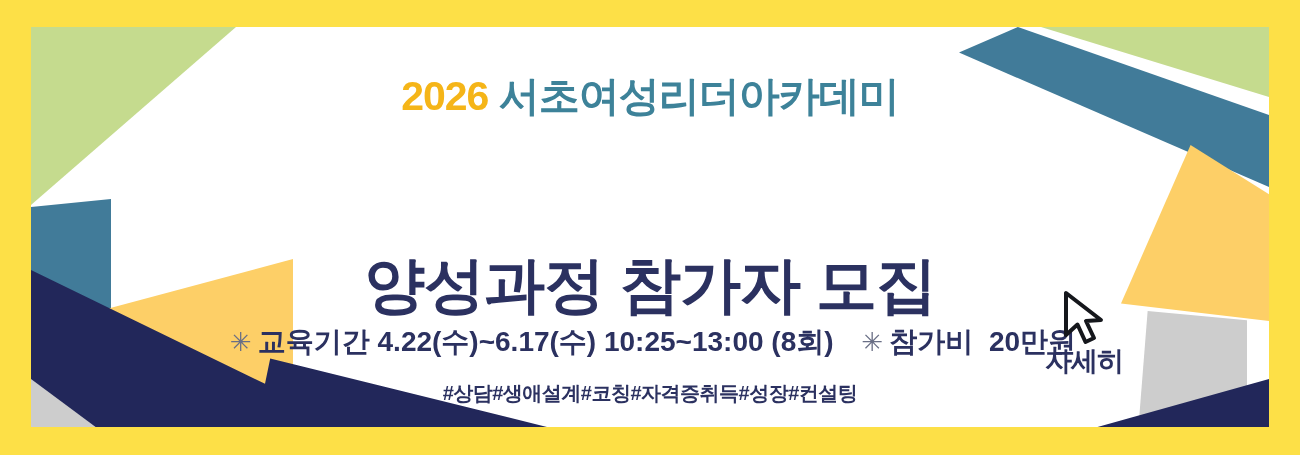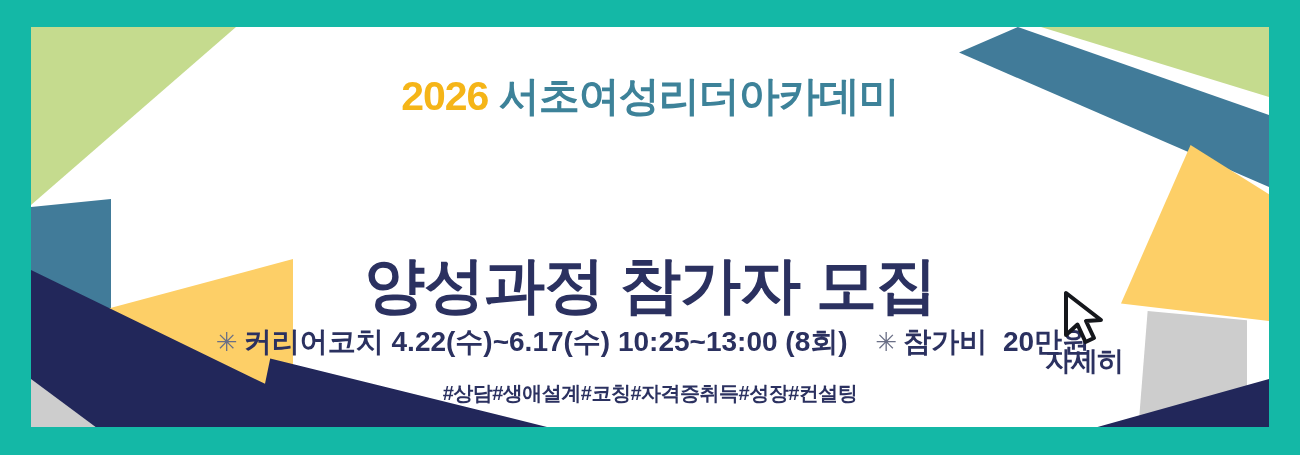--- a/index.html
+++ b/index.html
@@ -4,21 +4,21 @@
 <style>
   html, body {
     margin: 0;
     padding: 0;
     background: #ffffff;
   }
   #banner {
     position: relative;
     width: 1300px;
     height: 455px;
-    background: #14b8a6;
+    background: #fde047;
     overflow: hidden;
     font-family: "Liberation Sans", "DejaVu Sans", sans-serif;
   }
   
   #card {
     position: absolute;
     left: 31px;
     top: 27px;
     width: 1238px;
     height: 400px;
@@ -208,21 +208,21 @@
     <div id="content">
 
       <div class="eyebrow">
         <span class="year">2026</span><span> </span><span class="name">서초여성리더아카데미</span>
       </div>
 
 
       <div class="subhead">양성과정 참가자 모집</div>
 
       <div class="infoline">
-        <span class="star">✳</span><span>커리어코치</span><span> </span><span>4.22(수)~6.17(수) 10:25~13:00 (8회)</span><span class="gap"></span><span class="star">✳</span><span>참가비</span><span>&nbsp; </span><span>20만원</span>
+        <span class="star">✳</span><span>교육기간</span><span> </span><span>4.22(수)~6.17(수) 10:25~13:00 (8회)</span><span class="gap"></span><span class="star">✳</span><span>참가비</span><span>&nbsp; </span><span>20만원</span>
       </div>
 
       <div class="tagline">#상담#생애설계#코칭#자격증취득#성장#컨설팅</div>
 
       <div id="cta">
         <span class="cursor-wrap">
           <svg width="64" height="62" viewBox="0 0 64 62" xmlns="http://www.w3.org/2000/svg">
             <path d="M12 4 L12 46 L23.5 35.5 L31.5 53 L40 49 L32 32 L47 31 Z" fill="#ffffff" stroke="#15171C" stroke-width="4" stroke-linejoin="round" stroke-linecap="round"></path>
           </svg>
         </span>

